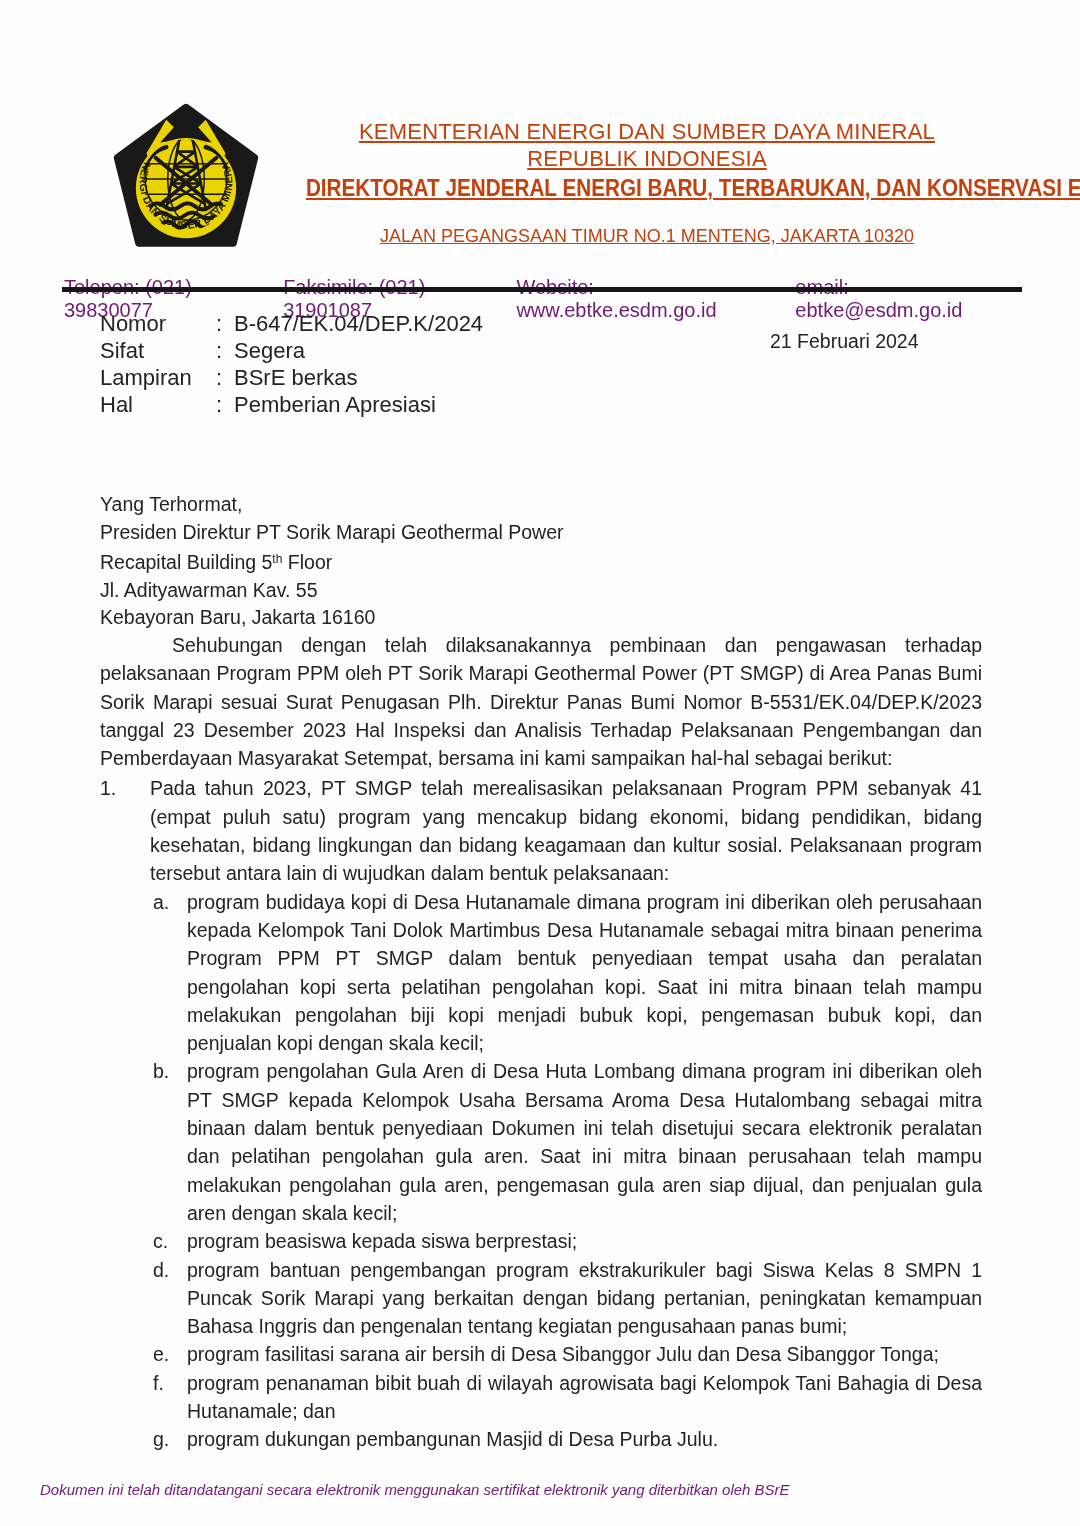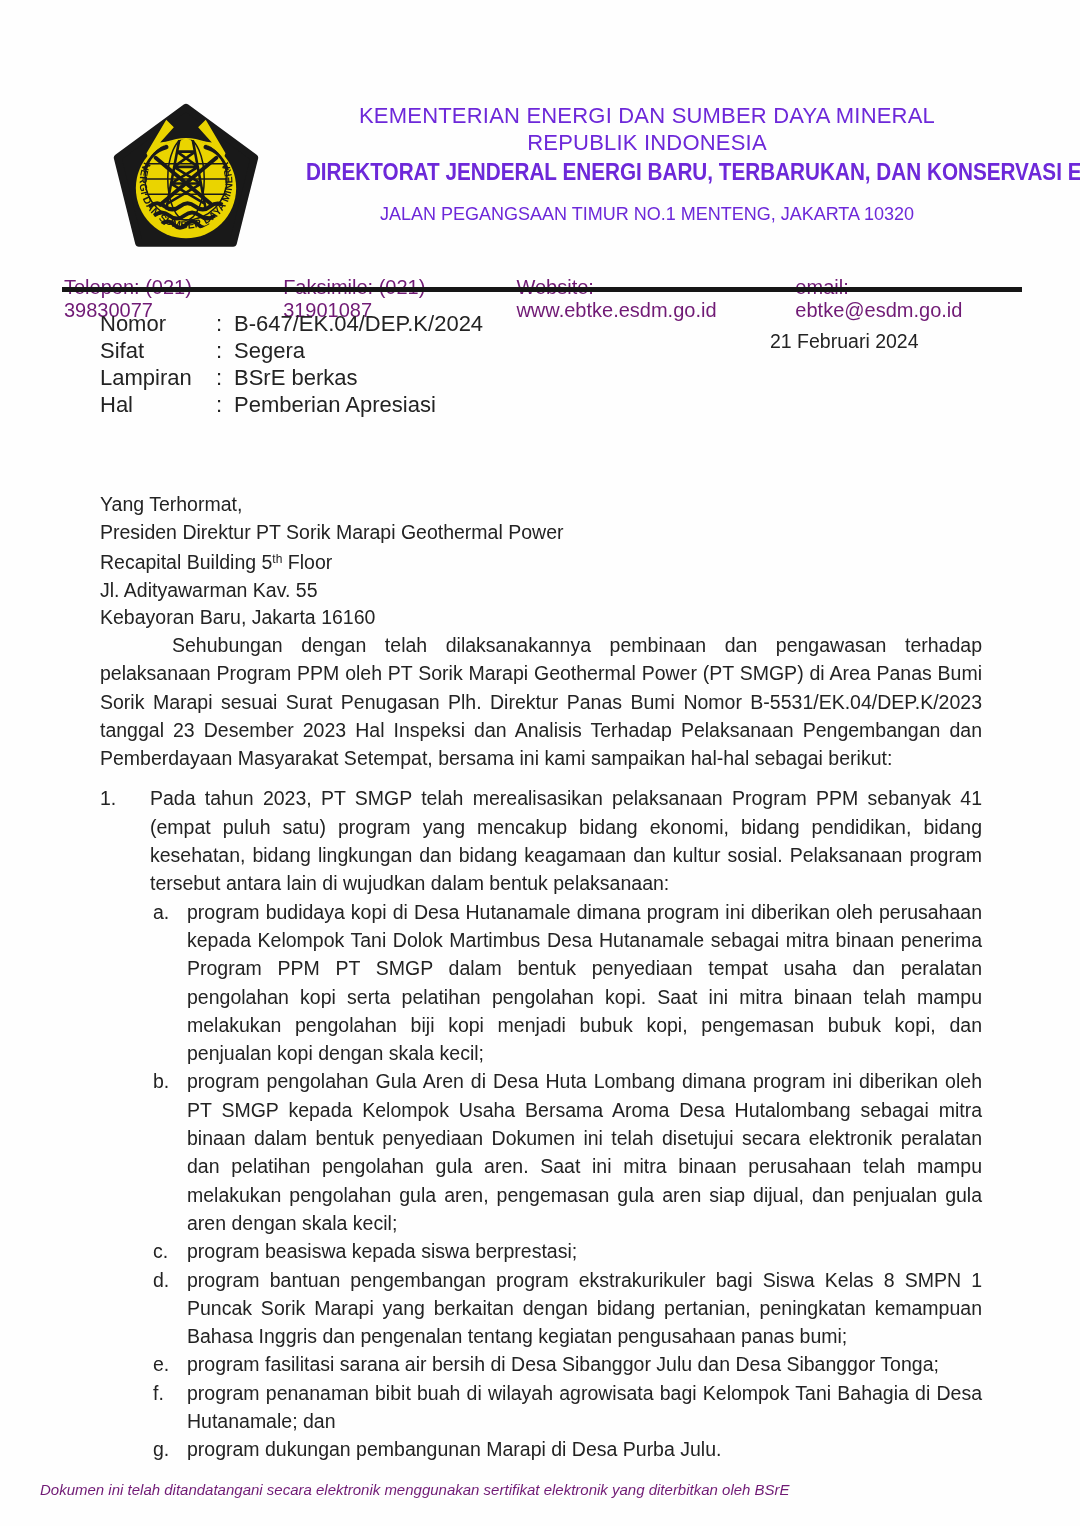--- a/index.html
+++ b/index.html
@@ -17,37 +17,38 @@
   .logo {
     position: absolute;
     left: 108px;
     top: 103px;
     width: 156px;
     height: 152px;
   }
   .head-text {
     position: absolute;
     left: 268px;
-    top: 102px;
+    top: 118px;
     width: 758px;
     text-align: center;
-    color: #6d28d9;
+    color: #c2410c;
+    text-decoration: underline;
   }
   .h-line1 { font-size: 22px; line-height: 27px; letter-spacing: 0.2px; }
   .h-line2 { font-size: 22px; line-height: 27px; letter-spacing: 0.2px; }
   .h-dir {
     margin-top: 2px;
     font-size: 23px;
     font-weight: bold;
     line-height: 28px;
     white-space: nowrap;
     transform: scaleX(0.90);
     transform-origin: 50% 50%;
   }
-  .h-addr { margin-top: 17px; font-size: 18px; line-height: 22px; }
+  .h-addr { margin-top: 23px; font-size: 18px; line-height: 22px; }
   .contact-row {
     position: absolute;
     left: 64px;
     right: 62px;
     top: 276px;
     display: flex;
     justify-content: space-between;
     font-size: 20px;
     color: #701a75;
   }
@@ -84,21 +85,21 @@
   
   .body-text {
     position: absolute;
     left: 100px;
     top: 631px;
     width: 882px;
     font-size: 19.5px;
     line-height: 28.3px;
     text-align: justify;
   }
-  .opening { text-indent: 72px; margin-bottom: 12px; }
+  .opening { text-indent: 72px; margin-bottom: 2px; }
   .num-item { display: flex; }
   .num-marker { width: 50px; flex: none; }
   .num-content { flex: 1; }
   .sub-item { display: flex; }
   .sub-marker { width: 37px; flex: none; padding-left: 3px; }
   .sub-text { flex: 1; }
   
   .footer-note {
     position: absolute;
     left: 40px;
@@ -224,21 +225,21 @@
         <div class="sub-item">
           <div class="sub-marker">e.</div>
           <div class="sub-text">program fasilitasi sarana air bersih di Desa Sibanggor Julu dan Desa Sibanggor Tonga;</div>
         </div>
         <div class="sub-item">
           <div class="sub-marker">f.</div>
           <div class="sub-text">program penanaman bibit buah di wilayah agrowisata bagi Kelompok Tani Bahagia di Desa Hutanamale; dan</div>
         </div>
         <div class="sub-item">
           <div class="sub-marker">g.</div>
-          <div class="sub-text">program dukungan pembangunan Marapi di Desa Purba Julu.</div>
+          <div class="sub-text">program dukungan pembangunan Masjid di Desa Purba Julu.</div>
         </div>
       </div>
     </div>
   </div>
 
   <div class="footer-note">Dokumen ini telah ditandatangani secara elektronik menggunakan sertifikat elektronik yang diterbitkan oleh BSrE</div>
 
 </div>
 
 </body></html>

